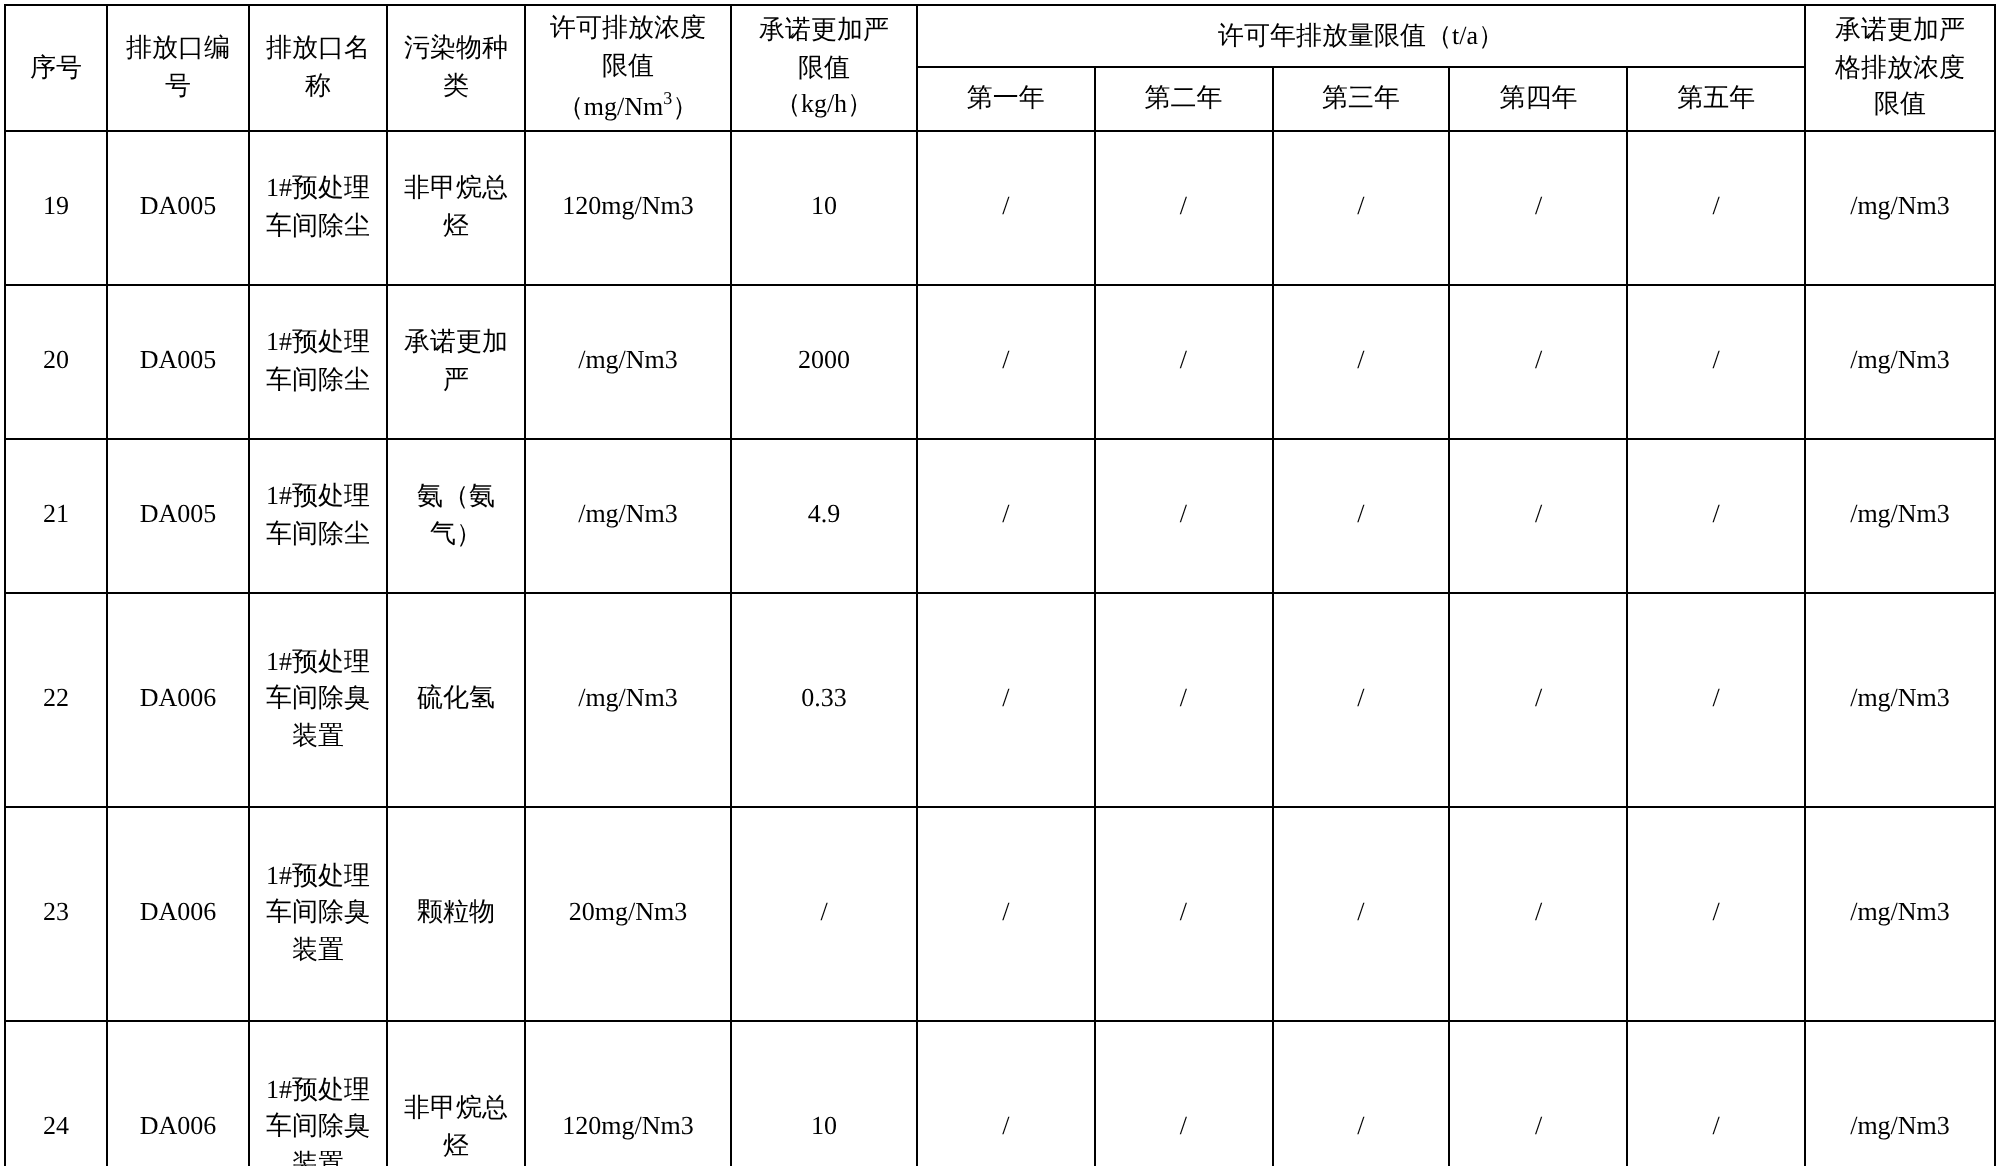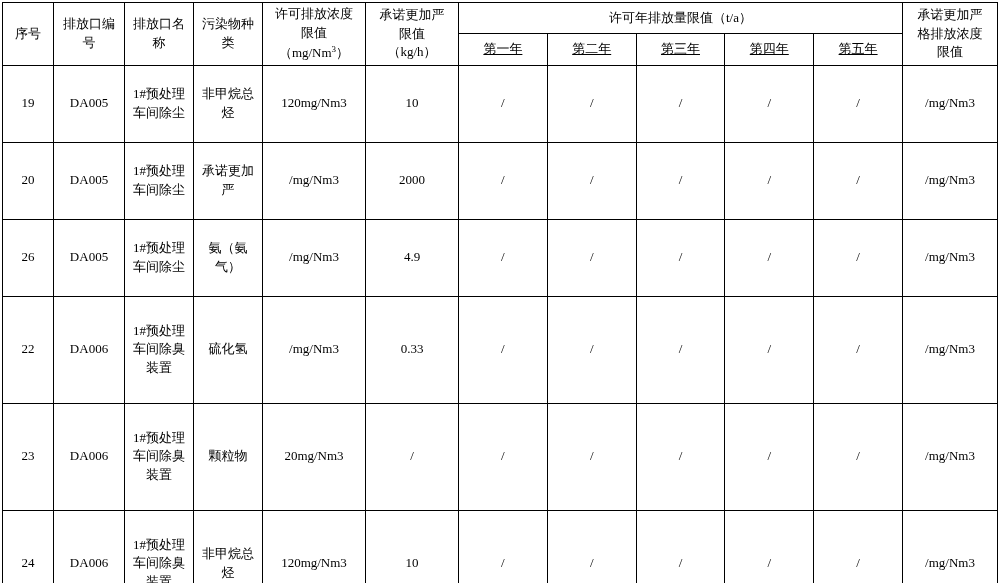--- a/index.html
+++ b/index.html
@@ -37,21 +37,21 @@
   }
   table.permit-table th {
     font-weight: normal;
   }
   .hdr-sn { width: 44px; }
   .hdr-outlet-code { width: 64px; }
   .hdr-outlet-name { width: 62px; }
   .hdr-pollutant { width: 62px; }
   .hdr-conc { width: 96px; font-family: Liberation Serif, serif; }
   .hdr-rate { width: 86px; }
-  .hdr-year { width: 88px; text-decoration: underline; }
+  .hdr-year { width: 88px; }
   .hdr-promise { width: 88px; }
 
   .sup {
     font-size: 9px;
     vertical-align: super;
   }
   .num-cell {
     font-size: 12.5px;
   }
   .mono-val {
@@ -126,21 +126,21 @@
         <td class="num-cell">/mg/Nm3</td>
         <td class="num-cell">2000</td>
         <td class="slash">/</td>
         <td class="slash">/</td>
         <td class="slash">/</td>
         <td class="slash">/</td>
         <td class="slash">/</td>
         <td class="num-cell">/mg/Nm3</td>
       </tr>
       <tr class="row-tall">
-        <td>26</td>
+        <td>21</td>
         <td class="mono-val">DA005</td>
         <td><span class="narrow-text">1#预处理车间除尘</span></td>
         <td><span class="narrow-text">氨（氨气）</span></td>
         <td class="num-cell">/mg/Nm3</td>
         <td class="num-cell">4.9</td>
         <td class="slash">/</td>
         <td class="slash">/</td>
         <td class="slash">/</td>
         <td class="slash">/</td>
         <td class="slash">/</td>

